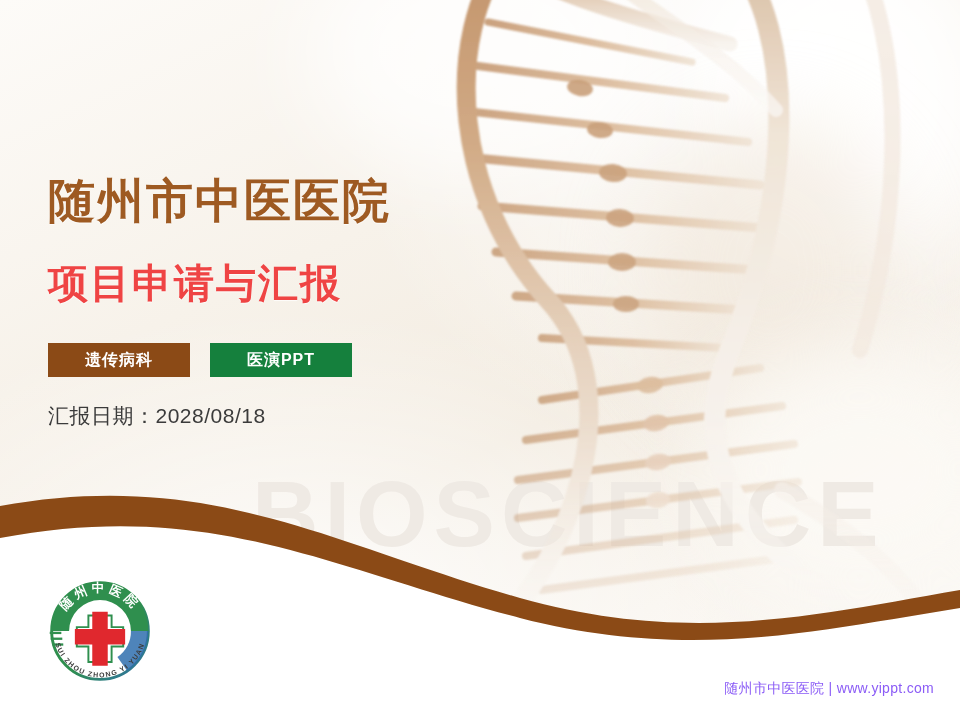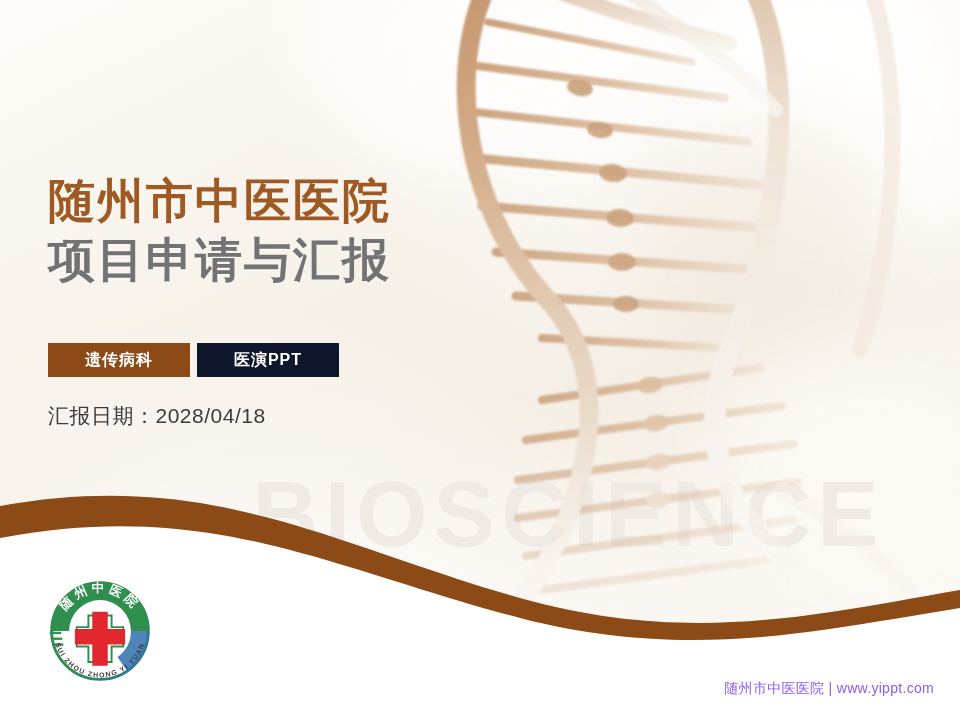--- a/index.html
+++ b/index.html
@@ -61,43 +61,44 @@
 
   
   .title-block { position:absolute; left:48px; top:172px; }
   .title-line1 {
     font-size:47px; font-weight:700; line-height:1.22;
     color:#9e5a22;
     letter-spacing:2px;
     text-shadow:0 1px 1px rgba(255,255,255,0.8);
   }
   .title-line2 {
-    font-size:47px; font-weight:700; line-height:1.30;
-    color:#737373;
+    font-size:40px; font-weight:700; line-height:1.30;
+    color:#ef4444;
     letter-spacing:2px;
     text-shadow:0 1px 1px rgba(255,255,255,0.8);
+    margin-top:28px;
   }
 
   
   .tag-row {
     position:absolute; left:48px; top:343px;
-    display:flex; gap:7px;
+    display:flex; gap:20px;
   }
   .tag {
     height:34px;
     min-width:142px;
     display:flex; align-items:center; justify-content:center;
     color:#ffffff;
     font-size:16px;
     font-weight:700;
     letter-spacing:1px;
     padding:0 18px;
   }
   .tag-dept { background:#8b4a16; }
-  .tag-kind { background:#0f172a; }
+  .tag-kind { background:#15803d; }
 
   
   .date-line {
     position:absolute; left:48px; top:402px;
     font-size:21px;
     color:#3b3b3b;
     letter-spacing:0.5px;
   }
 
   
@@ -221,21 +222,21 @@
   <div class="title-block">
     <div class="title-line1">随州市中医医院</div>
     <div class="title-line2">项目申请与汇报</div>
   </div>
 
   <div class="tag-row">
     <div class="tag tag-dept">遗传病科</div>
     <div class="tag tag-kind">医演PPT</div>
   </div>
 
-  <div class="date-line">汇报日期：2028/04/18</div>
+  <div class="date-line">汇报日期：2028/08/18</div>
 
   <div class="wave">
     <svg viewBox="0 0 960 230" preserveAspectRatio="none" xmlns="http://www.w3.org/2000/svg">
 
       <path d="M 0 48 C 210 8, 330 78, 520 128 C 690 172, 820 140, 960 118 L 960 230 L 0 230 Z" fill="#ffffff"></path>
 
       <path d="M 0 16 C 210 -22, 330 54, 520 108 C 690 156, 820 124, 960 100
                L 960 118 C 820 140, 690 172, 520 128 C 330 78, 210 8, 0 48 Z" fill="#8b4a16"></path>
     </svg>
   </div>

